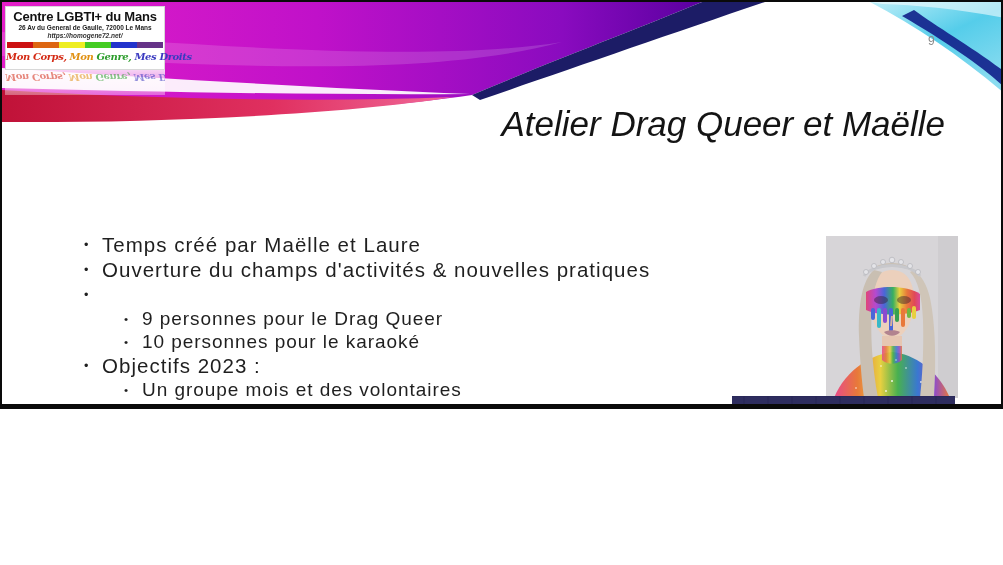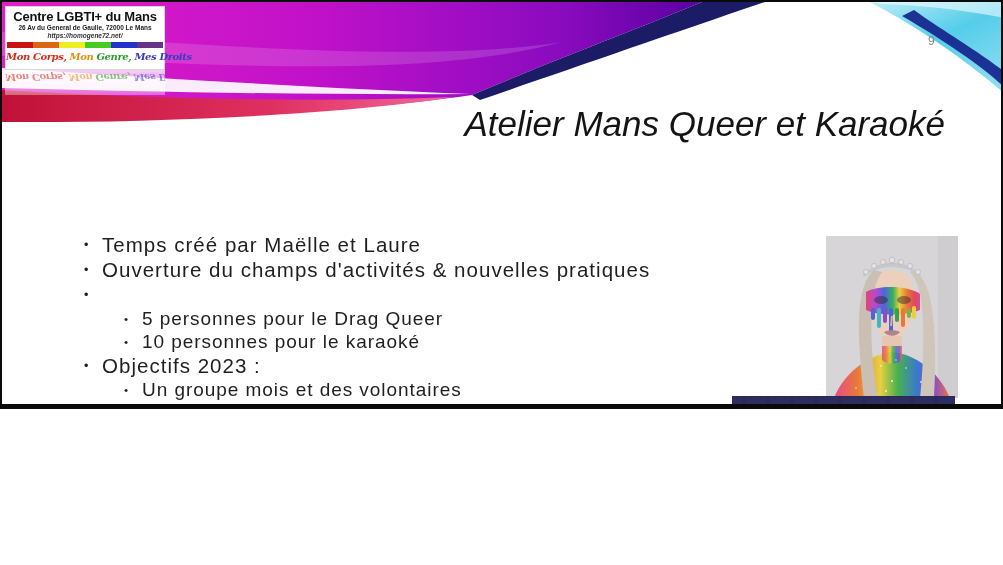--- a/index.html
+++ b/index.html
@@ -106,37 +106,37 @@
         <span style="background:#2233cc"></span>
         <span style="background:#663388"></span>
     </div>
     <div class="slogan"><span class="c-red">Mon Corps, </span><span class="c-orange">Mon </span><span class="c-green">Genre, </span><span class="c-blue">Mes Droits</span></div>
   </div>
   <div class="logo-reflection">
     <div class="slogan"><span class="c-red">Mon Corps, </span><span class="c-orange">Mon </span><span class="c-green">Genre, </span><span class="c-blue">Mes Droits</span></div>
   </div>
 
   <div class="page-number">9</div>
-  <h2 class="subtitle">Atelier Mans Queer et Karaoké</h2>
+  <h2 class="subtitle">Atelier Drag Queer et Maëlle</h2>
 
   <div class="bullets">
     <div class="row l1">
         <span class="dot">•</span>
         <span>Temps créé par Maëlle et Laure</span>
       </div>
     <div class="row l1">
         <span class="dot">•</span>
         <span>Ouverture du champs d'activités &amp; nouvelles pratiques</span>
       </div>
     <div class="row l1">
         <span class="dot">•</span>
       </div>
     <div class="row l2">
         <span class="dot">•</span>
-        <span>5 personnes pour le Drag Queer</span>
+        <span>9 personnes pour le Drag Queer</span>
       </div>
     <div class="row l2">
         <span class="dot">•</span>
         <span>10 personnes pour le karaoké</span>
       </div>
     <div class="row l1">
         <span class="dot">•</span>
         <span>Objectifs 2023 :</span>
       </div>
     <div class="row l2">

